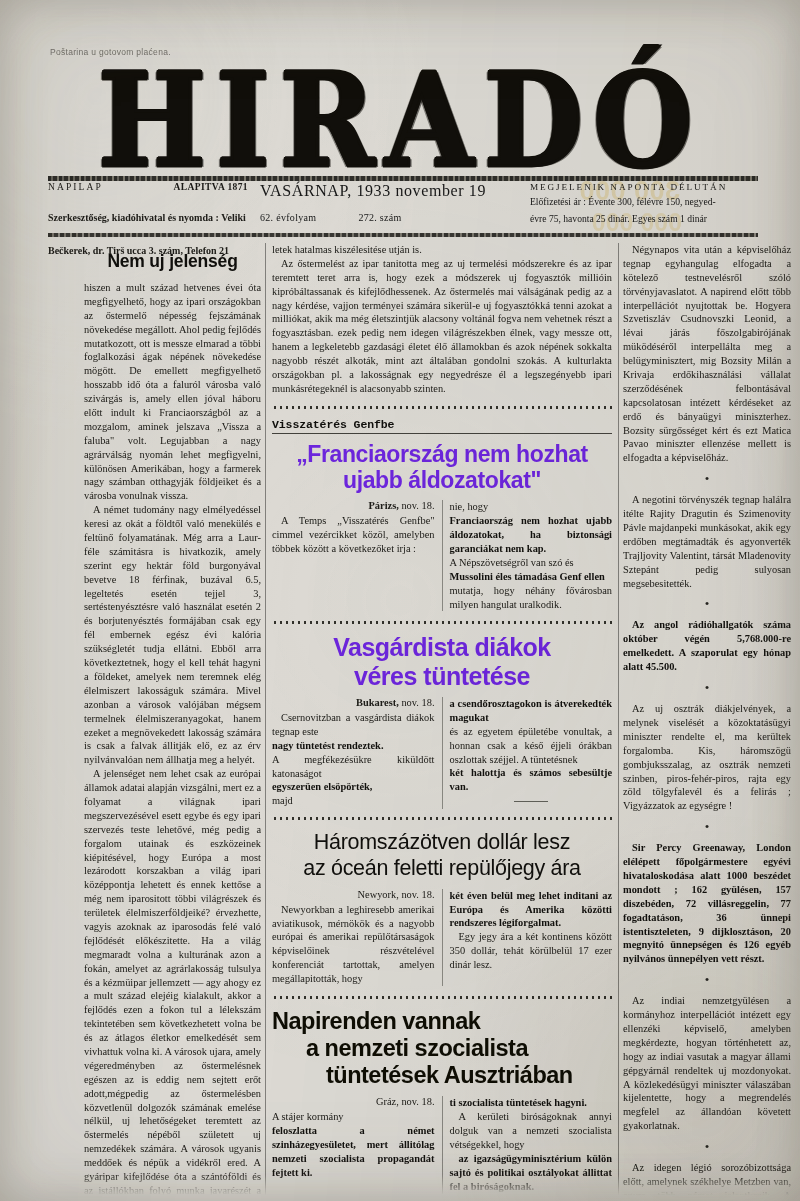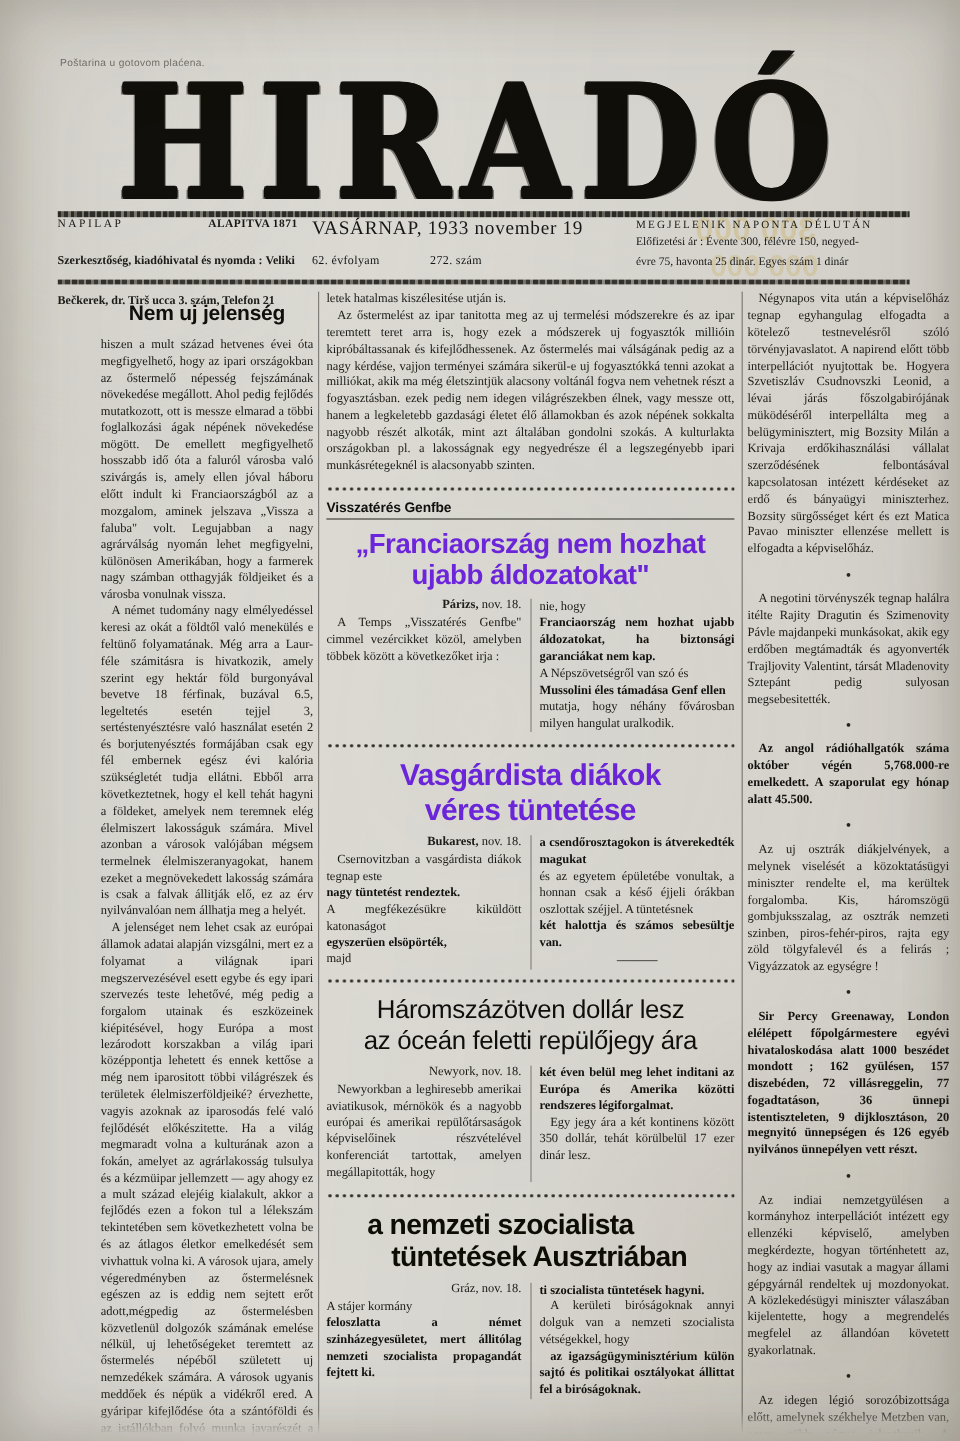--- a/index.html
+++ b/index.html
@@ -226,21 +226,21 @@
     font-weight: 700;
     font-size: 17.5px;
     text-align: center;
     letter-spacing: -.2px;
     margin: 8px 0 9px 0;
     color: #141310;
   }
 
   
   .kicker {
-    font-family: Liberation Sans, sans-serif;
+    font-family: Liberation Mono, monospace;
     font-weight: 700;
     font-size: 11.5px;
     color: #141310;
     letter-spacing: -.1px;
     margin: 4px 0 2px 0;
   }
   .kicker-rule {
     height: 1.6px;
     background: #2a2925;
     margin-bottom: 7px;
@@ -475,20 +475,21 @@
             <p class="t noind bold">két éven belül meg lehet inditani az Európa és Amerika közötti rendszeres légiforgalmat.</p>
             <p class="t">Egy jegy ára a két kontinens között 350 dollár, tehát körülbelül 17 ezer dinár lesz.</p>
           </div>
         </div>
       </div>
 
       <div class="dotrule"></div>
 
       <div>
         <div class="h-stair">
+          <span class="ln1">Napirenden vannak</span>
           <span class="ln2">a nemzeti szocialista</span>
           <span class="ln3">tüntetések Ausztriában</span>
         </div>
         <div class="subcols">
           <div class="sc">
             <div class="dateline">
               <span>Gráz,</span>
               <span>nov. 18.</span>
             </div>
             <p class="t noind">A stájer kormány</p>

